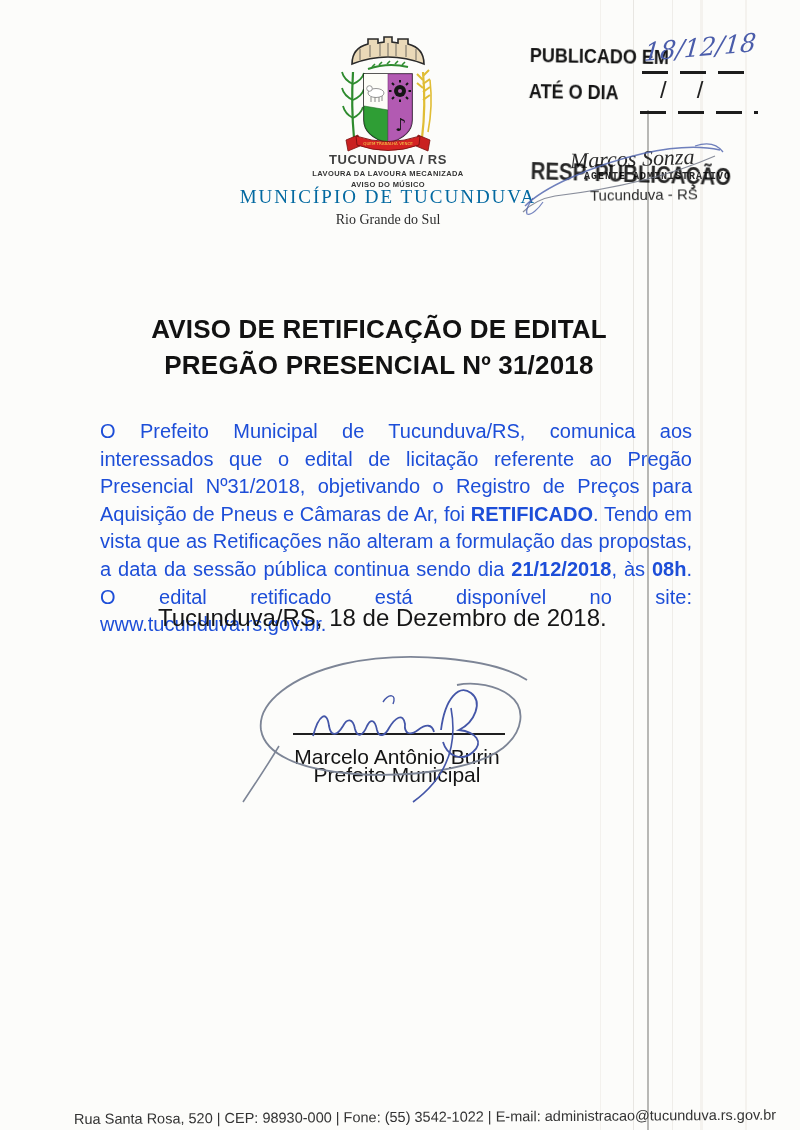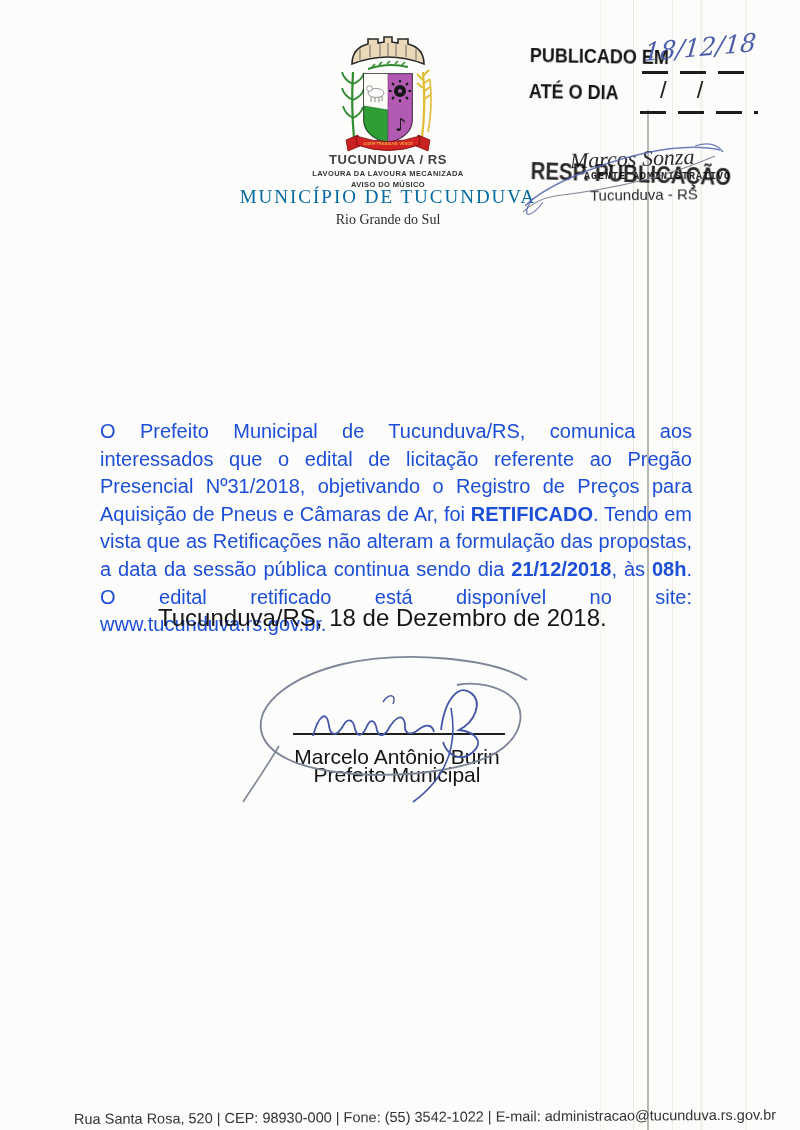--- a/index.html
+++ b/index.html
@@ -147,20 +147,24 @@
   <div class="stamp resp" style="position:absolute">RESP. PUBLICAÇÃO</div>
   <div class="ms-city">Tucunduva - RS</div>
 
   <svg class="stamp-ink" viewBox="0 0 230 85">
     <path d="M205 12 C160 2 95 22 55 40 C35 49 20 58 10 68" stroke="#5568b0" stroke-width="1.4" fill="none" opacity=".85"></path>
     <path d="M200 18 C150 40 90 52 40 58 C28 60 16 66 8 74" stroke="#6a7082" stroke-width="1.2" fill="none" opacity=".8"></path>
     <path d="M180 8 C192 4 202 6 208 14" stroke="#5568b0" stroke-width="1.3" fill="none" opacity=".85"></path>
     <path d="M18 60 C14 66 10 72 12 76 C16 78 24 70 28 64" stroke="#5568b0" stroke-width="1.2" fill="none" opacity=".8"></path>
   </svg>
 
+  <div class="doc-title">
+    <div>AVISO DE RETIFICAÇÃO DE EDITAL</div>
+    <div>PREGÃO PRESENCIAL Nº 31/2018</div>
+  </div>
 
   <div class="body-par"><span>O Prefeito Municipal de Tucunduva/RS, comunica aos interessados que o edital de licitação referente ao Pregão Presencial Nº31/2018, objetivando o Registro de Preços para Aquisição de Pneus e Câmaras de Ar, foi </span><span class="b">RETIFICADO</span><span>. Tendo em vista que as Retificações não alteram a formulação das propostas, a data da sessão pública continua sendo dia </span><span class="b">21/12/2018</span><span>, às </span><span class="b">08h</span><span>. O edital retificado está disponível no site: www.tucunduva.rs.gov.br.</span></div>
 
   <div class="date-line">Tucunduva/RS, 18 de Dezembro de 2018.</div>
 
   <svg class="sig-svg" viewBox="0 0 330 160">
 
     <path d="M292 30 C258 8 170 0 108 14 C58 26 22 52 26 80 C30 104 64 120 120 124 C180 128 242 118 268 98 C288 82 292 58 274 45 C262 36 240 31 222 35" stroke="#7d8596" stroke-width="1.8" fill="none"></path>
     <path d="M44 96 C32 116 20 134 8 152" stroke="#7d8596" stroke-width="1.6" fill="none"></path>
 

